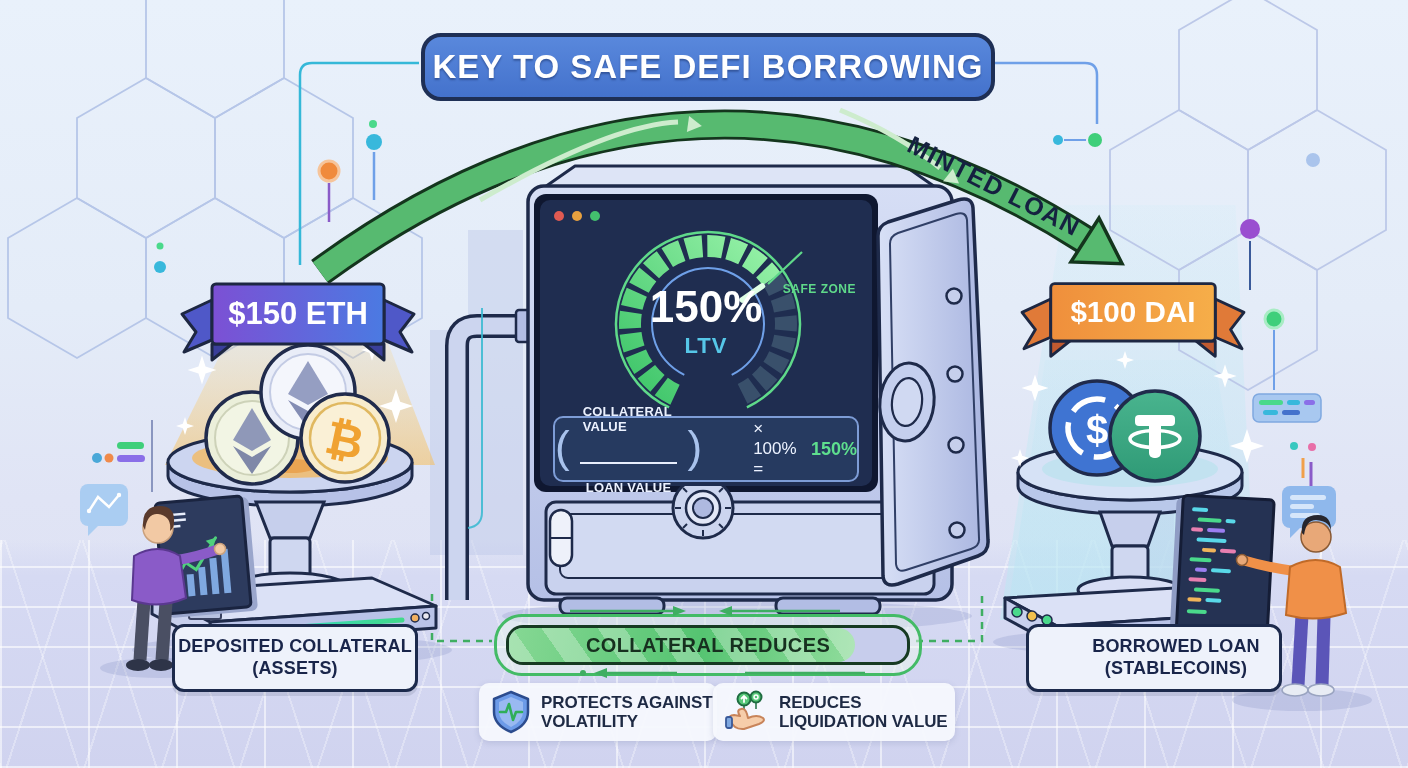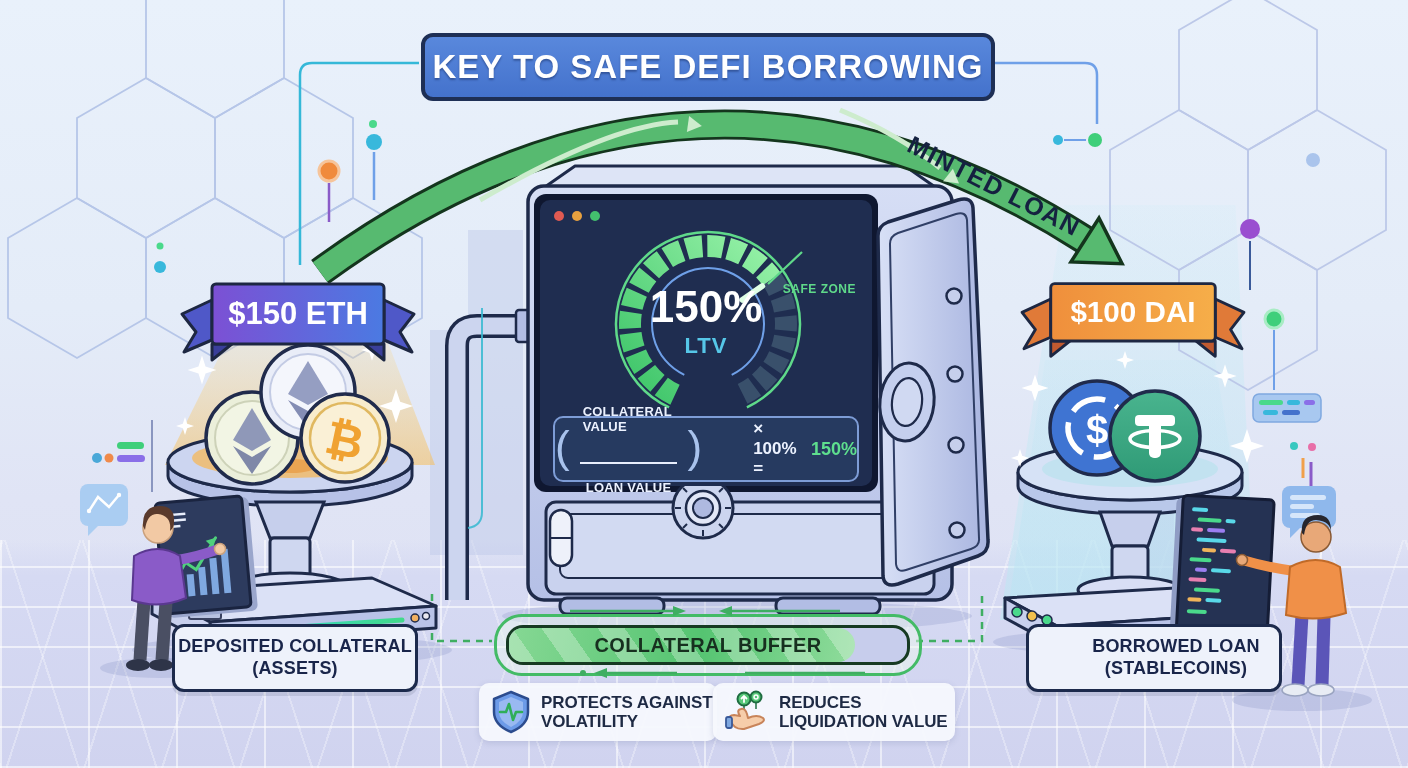--- a/index.html
+++ b/index.html
@@ -14,21 +14,21 @@
     background:
       repeating-linear-gradient(90deg, rgba(255,255,255,.55) 0 2px, transparent 2px 88px),
       repeating-linear-gradient(0deg, rgba(255,255,255,.6) 0 2px, transparent 2px 40px),
       repeating-linear-gradient(72deg, rgba(255,255,255,.3) 0 2px, transparent 2px 74px),
       repeating-linear-gradient(-72deg, rgba(255,255,255,.3) 0 2px, transparent 2px 74px),
       linear-gradient(180deg, rgba(214,218,243,0) 0%, #d6daf3 16%, #d0d3ef 100%);}
 
   
   #title{left:421px;top:33px;width:566px;height:60px;z-index:50;
     background:linear-gradient(180deg,#5988dc,#4472cc);
-    border:4px solid #1e2f55;border-radius:12px;
+    border:4px solid #1e2f55;border-radius:20px;
     display:flex;align-items:center;justify-content:center;
     color:#fff;font-size:33px;font-weight:bold;letter-spacing:1px;
     text-shadow:0 2px 2px rgba(20,40,90,.45);}
 
   #minted-loan{left:916px;top:130px;z-index:41;transform:rotate(27deg);transform-origin:left top;
     font-size:25px;font-weight:bold;color:#152140;letter-spacing:1.5px;}
 
   
   #vault-screen{left:540px;top:200px;width:332px;height:286px;z-index:25;
     background:#1f2d50;border-radius:10px;}
@@ -40,21 +40,21 @@
     font-size:44px;font-weight:bold;color:#fff;}
   #gauge-unit{position:absolute;left:0;right:0;top:133px;text-align:center;
     font-size:22px;font-weight:bold;color:#56c7e8;letter-spacing:1px;}
   #formula{position:absolute;left:13px;right:13px;top:216px;height:62px;
     border:2px solid #7d9cd6;border-radius:10px;background:#263a60;
     display:flex;align-items:center;justify-content:center;gap:7px;color:#ecf2ff;}
   #formula .paren{font-size:44px;font-weight:400;color:#a8c2ec;line-height:.9;transform:translateY(-2px);}
   #formula .frac{display:flex;flex-direction:column;align-items:center;font-size:13px;font-weight:bold;letter-spacing:.2px;gap:20px;}
   #formula .frac .den{border-top:2px solid #e8eefc;padding:16px 6px 0;margin-top:8px;}
   #formula .frac .num{padding:0 6px;}
-  #formula .op{font-size:17px;font-weight:bold;margin-left:44px;}
+  #formula .op{font-size:17px;font-weight:normal;margin-left:44px;}
   #formula .result{font-size:18px;font-weight:bold;color:#5ede8e;}
 
   
   .label-box{z-index:35;background:#eef2fb;border:3px solid #1c2a4c;border-radius:12px;
     display:flex;flex-direction:column;align-items:center;justify-content:center;
     font-size:18px;font-weight:bold;color:#19254a;line-height:1.2;letter-spacing:.2px;
     box-shadow:0 4px 0 rgba(30,42,76,.12);text-align:center;}
 
   
   #buffer-outer{left:494px;top:614px;width:422px;height:56px;z-index:35;
@@ -528,21 +528,21 @@
   </div>
   <div class="abs label-box" style="left:1026px;top:624px;width:206px;height:62px;padding-left:44px;">
     <span>BORROWED LOAN</span>
     <span>(STABLECOINS)</span>
   </div>
 
   <div id="buffer-outer" class="abs">
     <div id="buffer-inner">
       <div id="buffer-fill" style="width: 87%;"></div>
     </div>
-    <div id="buffer-label">COLLATERAL BUFFER</div>
+    <div id="buffer-label">COLLATERAL REDUCES</div>
   </div>
   <svg class="abs" style="left:570px;top:604px;z-index:36;" width="270" height="14" viewBox="0 0 270 14">
     <line x1="0" y1="7" x2="103" y2="7" stroke="#3fae62" stroke-width="2.5"></line>
     <polygon points="103,2 116,7 103,12" fill="#3fae62"></polygon>
     <line x1="270" y1="7" x2="162" y2="7" stroke="#3fae62" stroke-width="2.5"></line>
     <polygon points="162,2 149,7 162,12" fill="#3fae62"></polygon>
   </svg>
   <svg class="abs" style="left:545px;top:666px;z-index:36;" width="320" height="14" viewBox="0 0 320 14">
     <circle cx="38" cy="7" r="3" fill="#3fae62"></circle>
     <polygon points="62,2 49,7 62,12" fill="#3fae62"></polygon>

